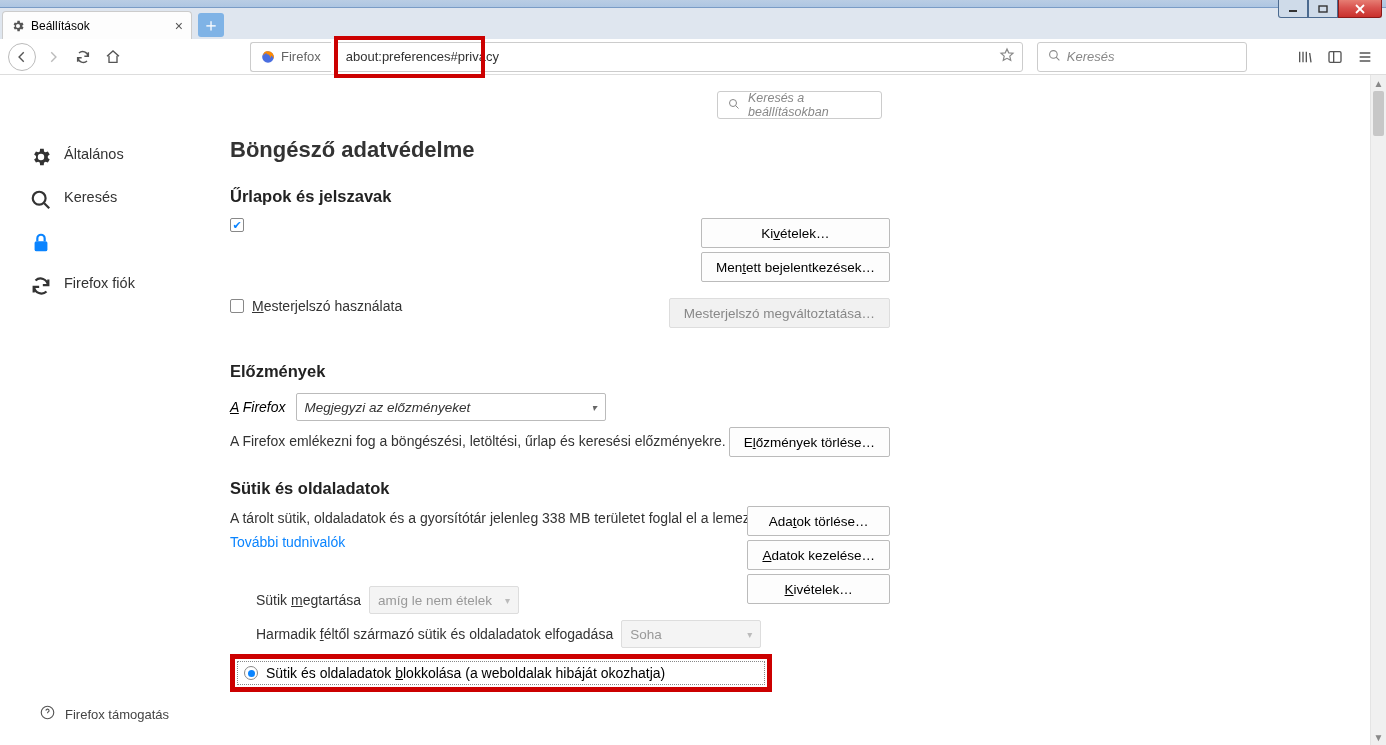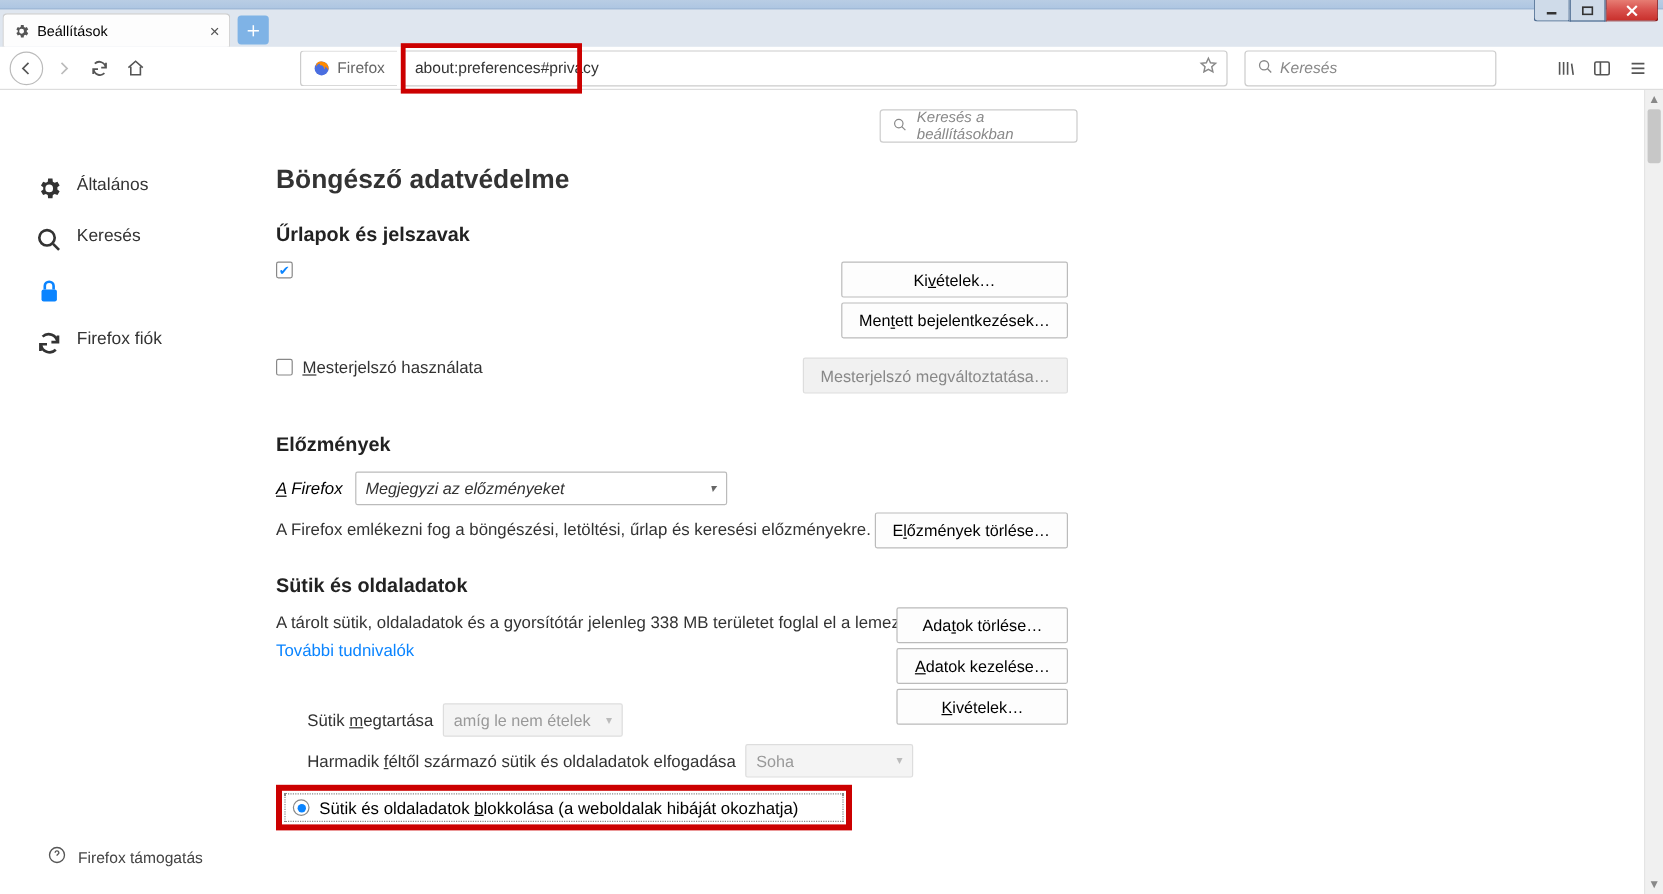--- a/index.html
+++ b/index.html
@@ -52,21 +52,21 @@
     .sidebar { width: 220px; padding: 60px 0 0 30px; position: relative; }
     .cat { display: flex; align-items: flex-start; gap: 12px; padding: 10px 0; font-size: 14.5px; color: #333; }
     .cat .ic { width: 22px; height: 22px; flex: none; margin-top: 1px; }
     .cat.active { color: #0a84ff; }
     .cat.active .ic { color: #0a84ff; }
     .cat .lbl { line-height: 1.3; }
     .support { position: absolute; bottom: 22px; left: 40px; display: flex; align-items: center; gap: 10px; font-size: 13px; color: #444; }
 
     
     .main { flex: 1; padding: 0 40px 0 10px; overflow: hidden; position: relative; }
-    .search-settings { position: absolute; right: 488px; top: 16px; width: 165px; height: 28px; border: 1px solid #ccc; border-radius: 3px; display: flex; align-items: center; padding: 0 10px; gap: 8px; color: #888; font-style: italic; font-size: 12.5px; }
+    .search-settings { position: absolute; right: 504px; top: 16px; width: 165px; height: 28px; border: 1px solid #ccc; border-radius: 3px; display: flex; align-items: center; padding: 0 10px; gap: 8px; color: #888; font-style: italic; font-size: 12.5px; }
 
     .pane { margin-top: 62px; width: 660px; }
     .h1 { font-size: 22px; font-weight: 700; color: #333; margin-bottom: 24px; }
     .h2 { font-size: 16.5px; font-weight: 600; color: #222; margin: 22px 0 12px; }
     .p  { font-size: 14px; color: #333; margin: 8px 0; }
     .link { color: #0a84ff; }
 
     .row { display: flex; align-items: center; gap: 8px; font-size: 14px; color: #333; margin: 8px 0; }
     .btn { min-width: 130px; height: 30px; border: 1px solid #bbb; background: #fdfdfd; border-radius: 2px; font-size: 13.5px; display: inline-flex; align-items: center; justify-content: center; padding: 0 14px; }
     .btn.disabled { background: #f1f1f1; color: #888; border-color: #ddd; justify-content: center; }
@@ -85,21 +85,21 @@
     .select { height: 28px; border: 1px solid #bbb; border-radius: 2px; display: inline-flex; align-items: center; justify-content: space-between; padding: 0 8px; font-size: 13.5px; background: #fff; gap: 10px; min-width: 150px; color: #333; }
     .select.disabled { background: #f4f4f4; color: #999; border-color: #ddd; }
     .caret { font-size: 10px; color: #666; }
     .select.disabled .caret { color: #bbb; }
 
     .hist-line { display: flex; align-items: center; gap: 10px; font-size: 14px; margin: 6px 0 12px; font-style: italic; }
 
     .cookie-opts { margin-left: 26px; font-size: 13.5px; color: #666; }
     .cookie-opts .row { margin: 6px 0; }
 
-    .hl-block { border: 5px solid #c00; padding: 2px 2px; margin-top: 6px; width: 480px; }
+    .hl-block { border: 5px solid #c00; padding: 2px 2px; margin-top: 6px; width: 542px; }
     .hl-block .inner { border: 1px dotted #888; padding: 3px 6px; display: flex; align-items: center; gap: 8px; font-size: 14px; }
 
     u { text-decoration: underline; }
 
     .forms-sec { position: relative; min-height: 72px; }
     .master-sec { position: relative; min-height: 34px; }
     .hist-sec { position: relative; margin-top: 30px; }
     .cookies-sec { position: relative; margin-top: 30px; }
 
   </style>

